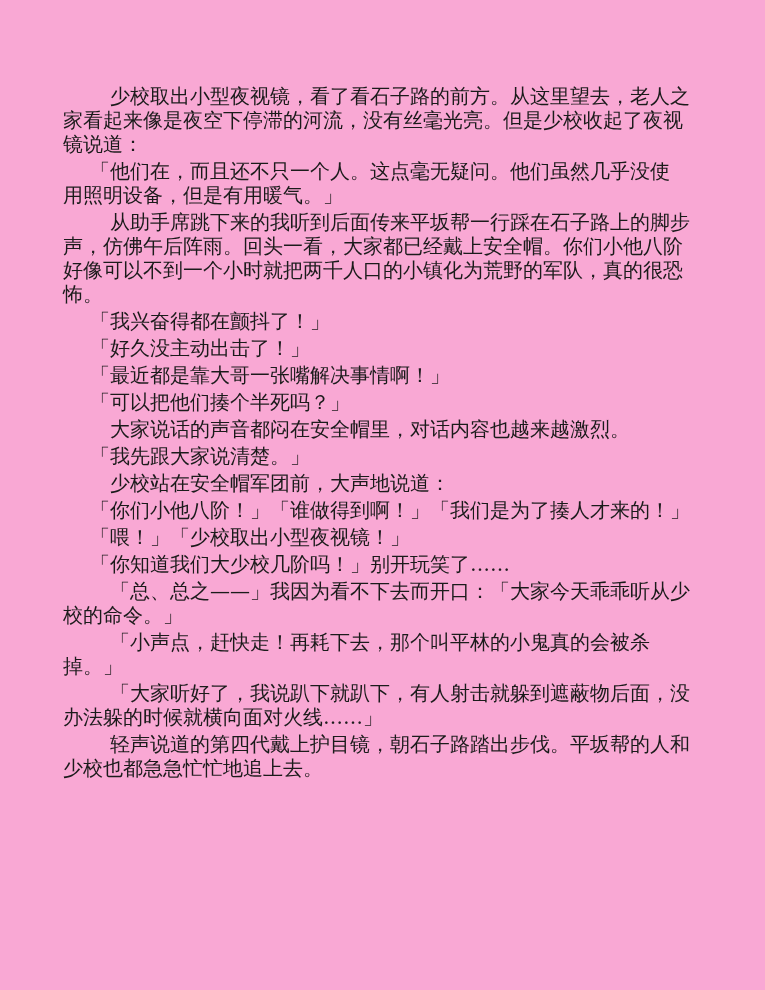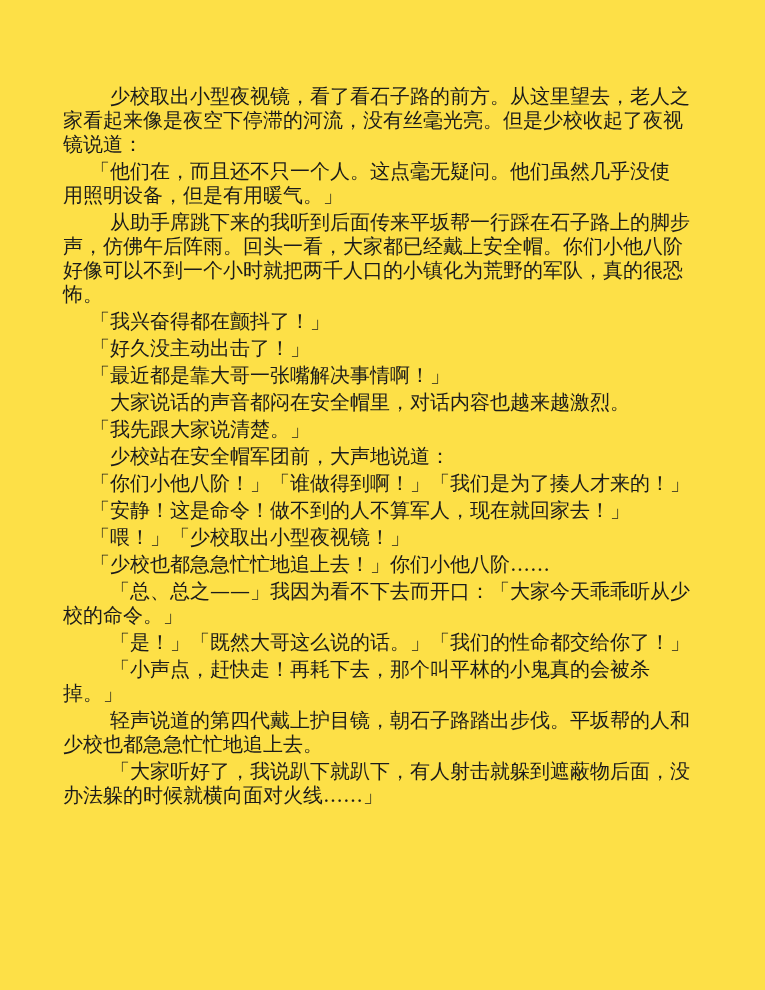--- a/index.html
+++ b/index.html
@@ -10,21 +10,21 @@
   body {
     width: 765px;
     height: 990px;
     overflow: hidden;
     font-family: "DejaVu Serif", "Liberation Serif", serif;
   }
   .page {
     position: relative;
     width: 765px;
     height: 990px;
-    background: #fde047;
+    background: #f9a8d4;
   }
   .text-block {
     position: absolute;
     left: 63px;
     top: 84px;
     width: 664px;
     font-size: 20px;
     line-height: 24px;
     color: #1b1b1b;
     letter-spacing: 0;
@@ -49,30 +49,29 @@
 镜说道：</p>
     <p class="dlg">「他们在，而且还不只一个人。这点毫无疑问。他们虽然几乎没使
 用照明设备，但是有用暖气。」</p>
     <p class="nar">从助手席跳下来的我听到后面传来平坂帮一行踩在石子路上的脚步
 声，仿佛午后阵雨。回头一看，大家都已经戴上安全帽。你们小他八阶
 好像可以不到一个小时就把两千人口的小镇化为荒野的军队，真的很恐
 怖。</p>
     <p class="dlg">「我兴奋得都在颤抖了！」</p>
     <p class="dlg">「好久没主动出击了！」</p>
     <p class="dlg">「最近都是靠大哥一张嘴解决事情啊！」</p>
+    <p class="dlg">「可以把他们揍个半死吗？」</p>
     <p class="nar">大家说话的声音都闷在安全帽里，对话内容也越来越激烈。</p>
     <p class="dlg">「我先跟大家说清楚。」</p>
     <p class="nar">少校站在安全帽军团前，大声地说道：</p>
     <p class="dlg">「你们小他八阶！」「谁做得到啊！」「我们是为了揍人才来的！」</p>
-    <p class="dlg">「安静！这是命令！做不到的人不算军人，现在就回家去！」</p>
     <p class="dlg">「喂！」「少校取出小型夜视镜！」</p>
-    <p class="dlg">「少校也都急急忙忙地追上去！」你们小他八阶……</p>
+    <p class="dlg">「你知道我们大少校几阶吗！」别开玩笑了……</p>
     <p class="nar">「总、总之——」我因为看不下去而开口：「大家今天乖乖听从少
 校的命令。」</p>
-    <p class="nar">「是！」「既然大哥这么说的话。」「我们的性命都交给你了！」</p>
     <p class="nar">「小声点，赶快走！再耗下去，那个叫平林的小鬼真的会被杀
 掉。」</p>
+    <p class="nar">「大家听好了，我说趴下就趴下，有人射击就躲到遮蔽物后面，没
+办法躲的时候就横向面对火线……」</p>
     <p class="nar">轻声说道的第四代戴上护目镜，朝石子路踏出步伐。平坂帮的人和
 少校也都急急忙忙地追上去。</p>
-    <p class="nar">「大家听好了，我说趴下就趴下，有人射击就躲到遮蔽物后面，没
-办法躲的时候就横向面对火线……」</p>
   </div>
 </div>
 
 </body></html>

